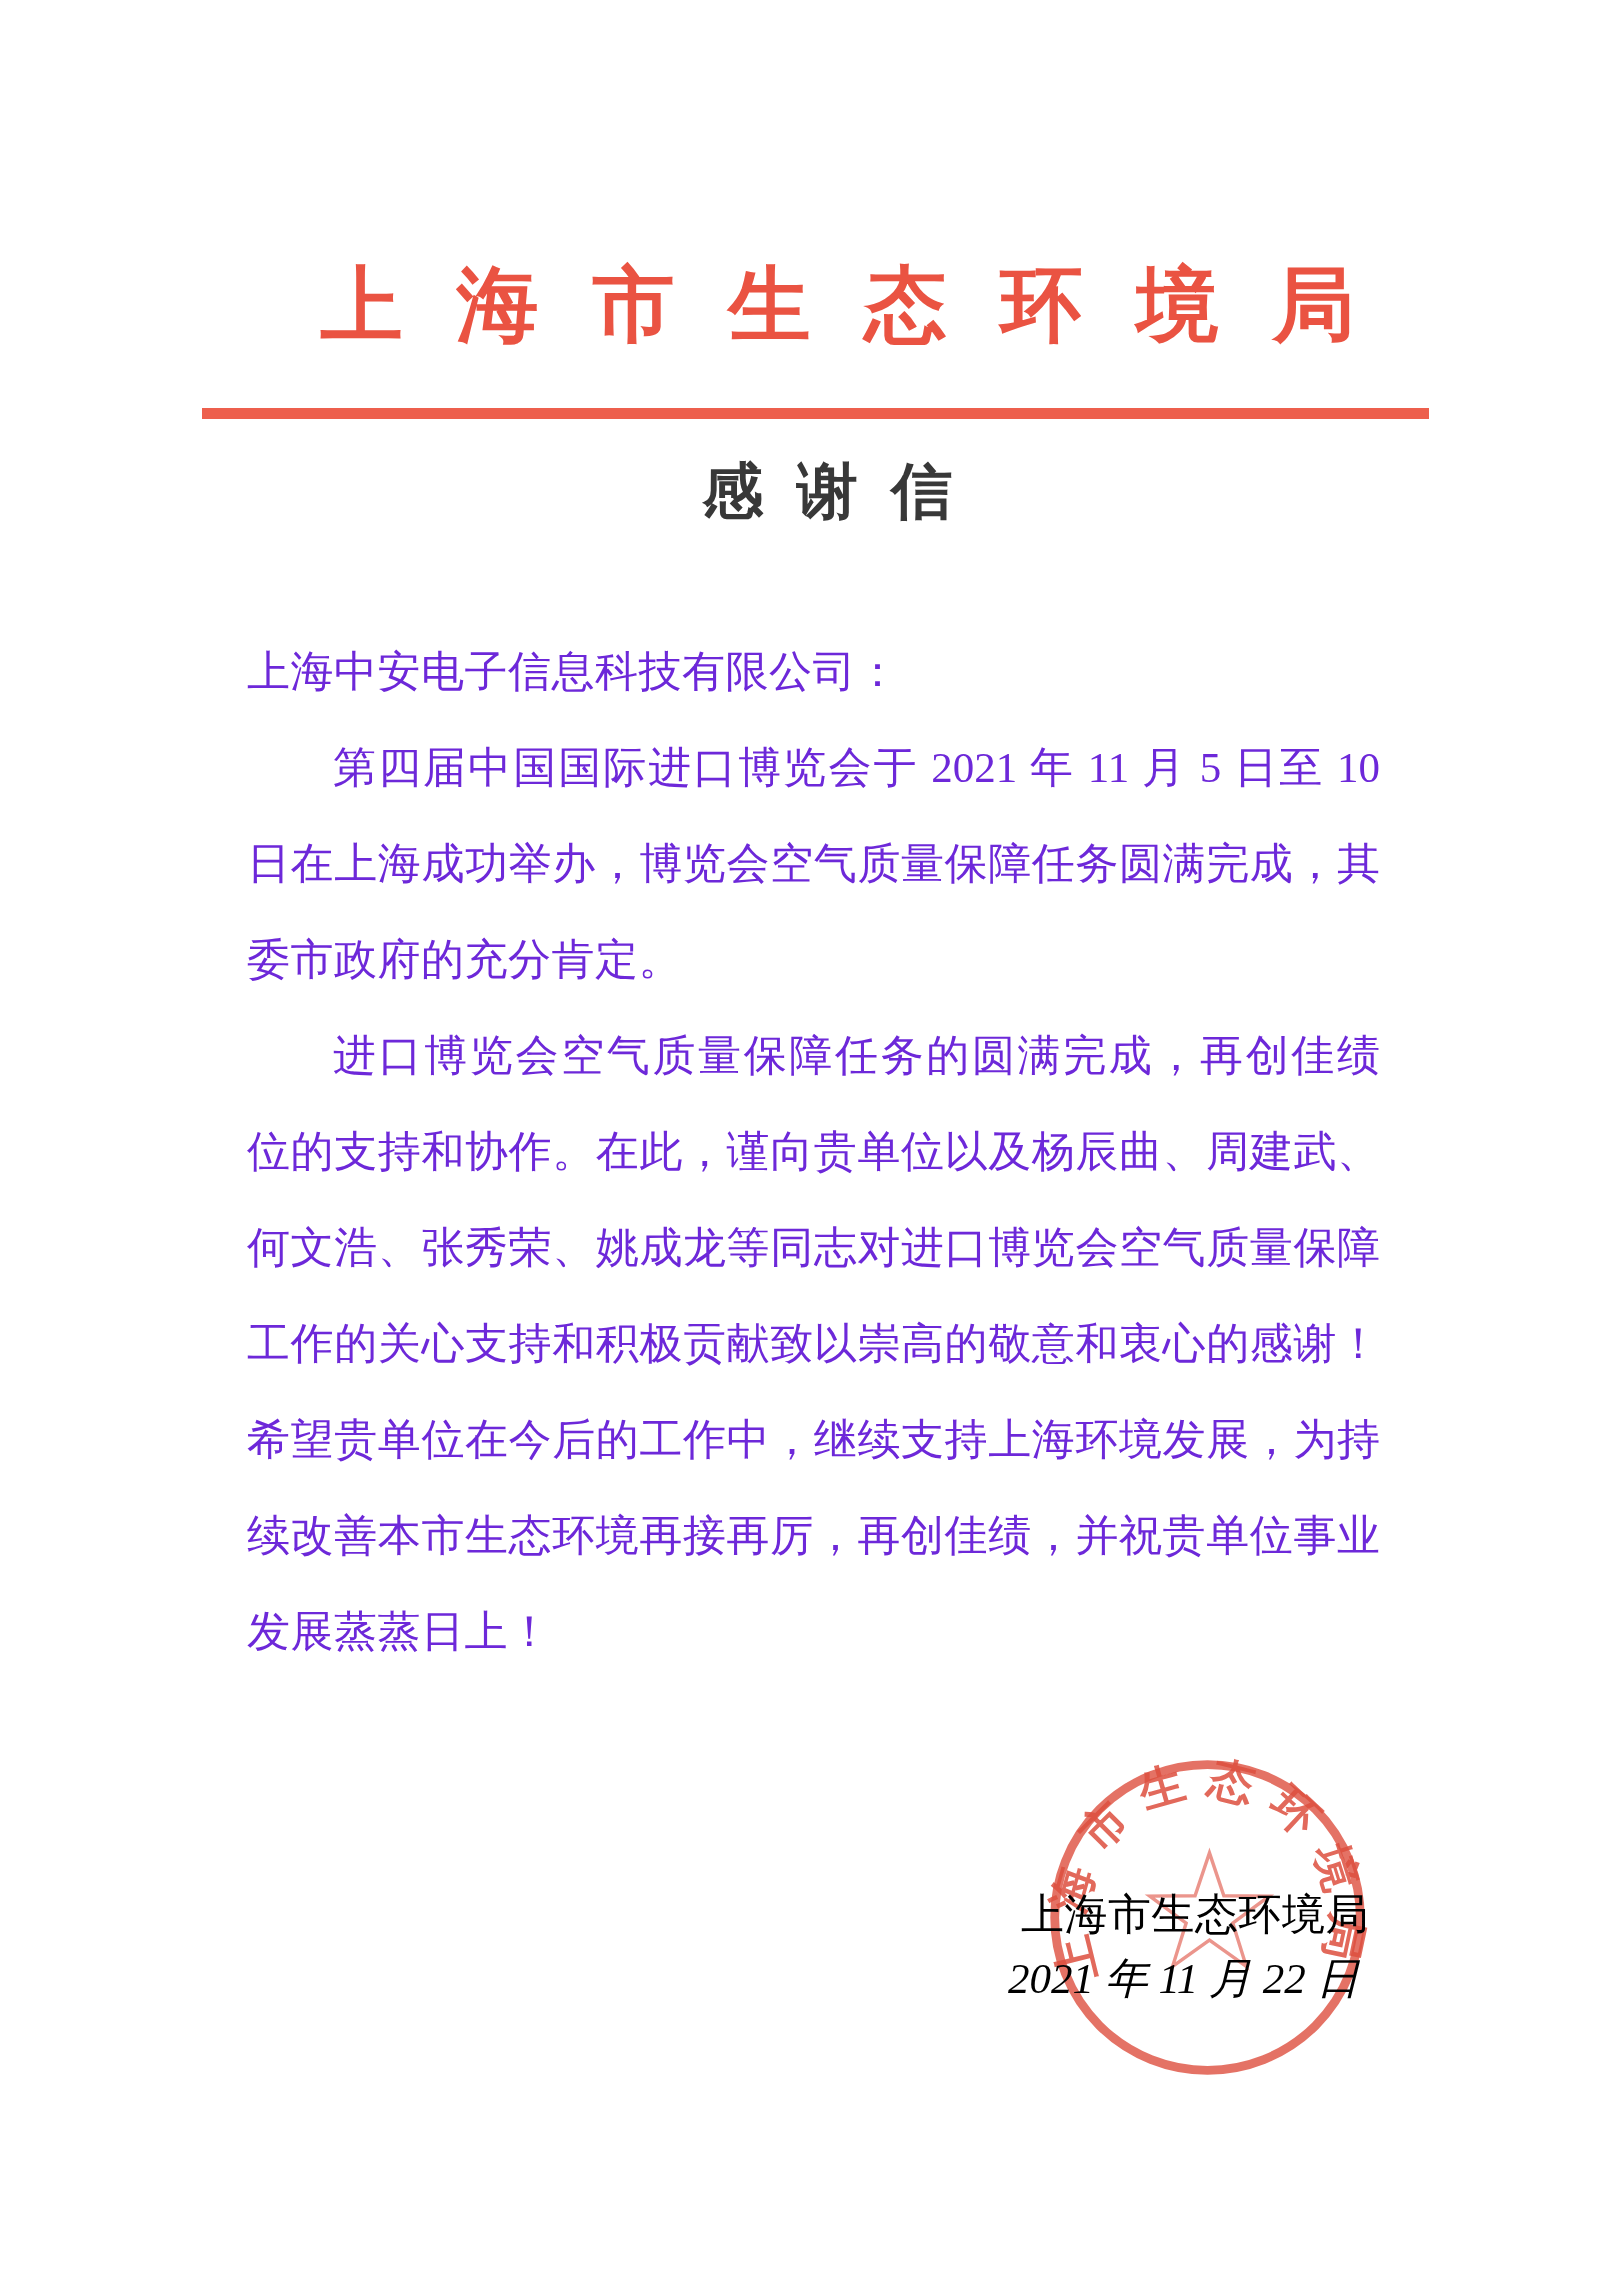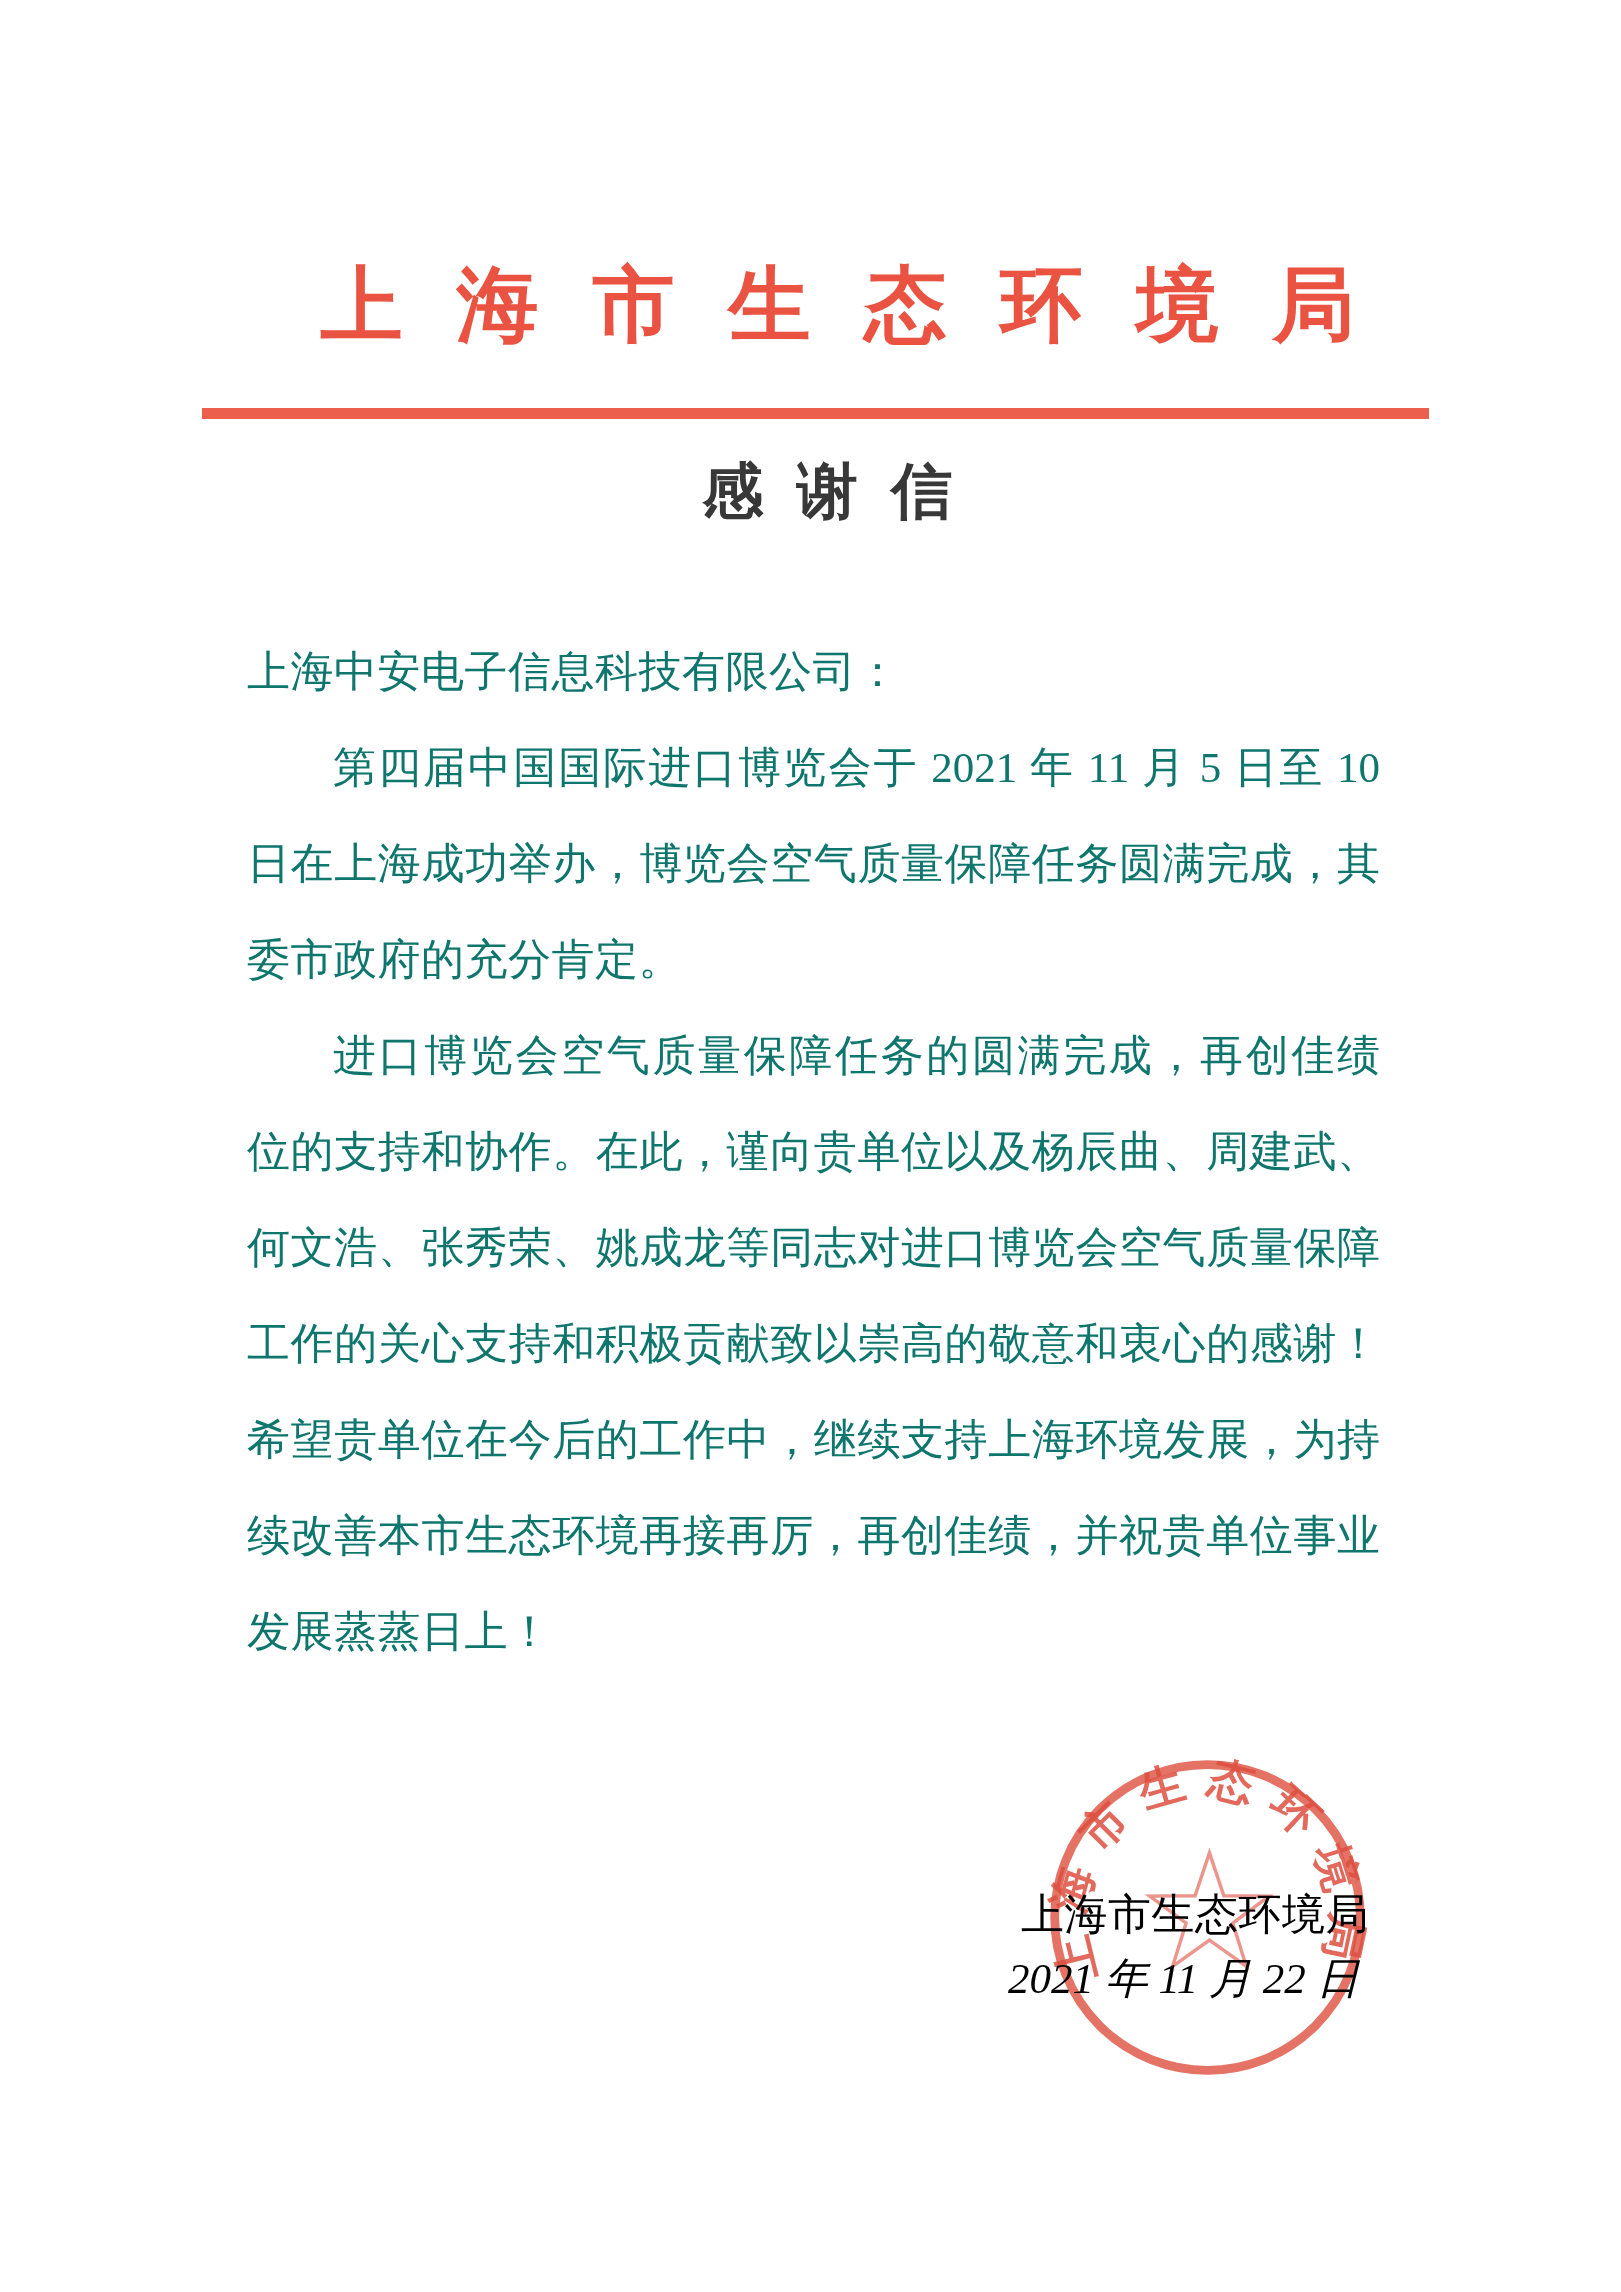--- a/index.html
+++ b/index.html
@@ -129,21 +129,21 @@
 <body>
 
 <div class="page">
 
   <div class="letterhead" style="color: rgb(234, 83, 66);">上海市生态环境局</div>
 
   <div class="red-rule" style="background-color: rgb(237, 95, 77);"></div>
 
   <div class="doc-title" style="color: rgb(56, 56, 56);">感谢信</div>
 
-  <div class="letter-body" style="color: #0f766e;">
+  <div class="letter-body" style="color: #6d28d9;">
 
   <div class="body-line">上海中安电子信息科技有限公司：</div>
       <div class="body-line indent fill">第四届中国国际进口博览会于 2021 年 11 月 5 日至 10</div>
       <div class="body-line fill">日在上海成功举办，博览会空气质量保障任务圆满完成，其</div>
       <div class="body-line">委市政府的充分肯定。</div>
       <div class="body-line indent fill">进口博览会空气质量保障任务的圆满完成，再创佳绩</div>
       <div class="body-line fill">位的支持和协作。在此，谨向贵单位以及杨辰曲、周建武、</div>
       <div class="body-line fill">何文浩、张秀荣、姚成龙等同志对进口博览会空气质量保障</div>
       <div class="body-line fill">工作的关心支持和积极贡献致以崇高的敬意和衷心的感谢！</div>
       <div class="body-line fill">希望贵单位在今后的工作中，继续支持上海环境发展，为持</div>

